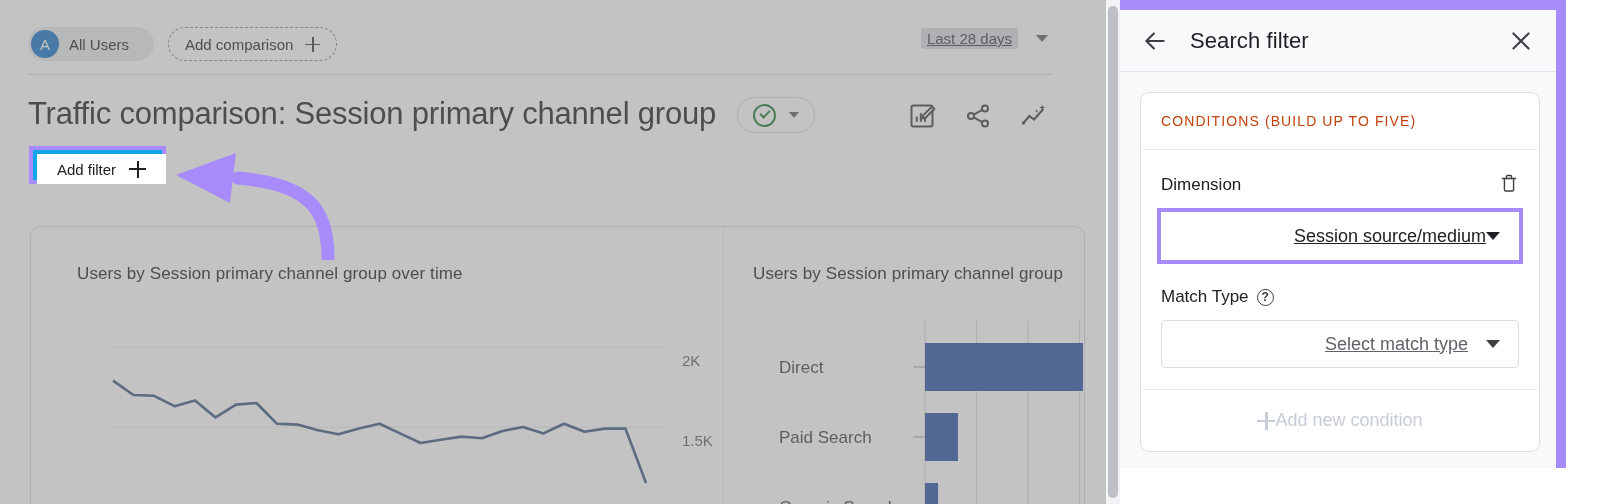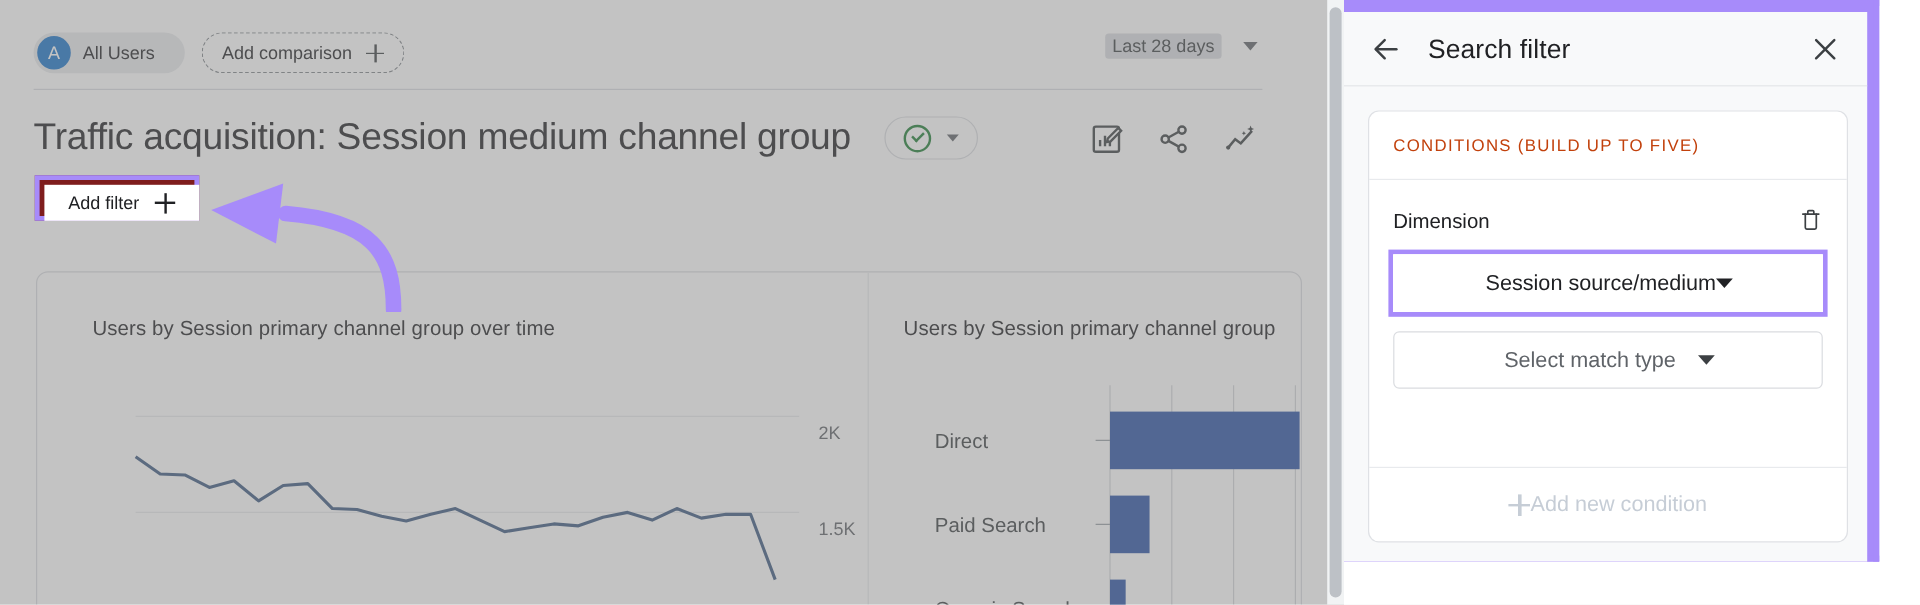--- a/index.html
+++ b/index.html
@@ -60,21 +60,21 @@
   .plus-thin::before { left: 0; top: 7px; width: 15px; height: 1.6px; }
   .plus-thin::after { top: 0; left: 7px; height: 15px; width: 1.6px; }
 
   .daterange {
     position: absolute; right: 72px; top: 28px;
     display: flex; align-items: center; gap: 10px;
     font-size: 16px; color: #3c4043;
   }
   .dr-badge {
     background: #dadce0; border-radius: 3px; padding: 2px 6px;
-    font-size: 15px; color: #3c4043;
+    font-size: 15px; color: #3c4043; text-decoration: underline;
   }
   .dr-dates { font-size: 17px; color: #3c4043; letter-spacing: .1px; }
   .caret-dn {
     width: 0; height: 0; margin-left: 8px;
     border-left: 6px solid transparent;
     border-right: 6px solid transparent;
     border-top: 7px solid #5f6368;
   }
   .hr-top {
     position: absolute; left: 28px; top: 74px; width: 1024px;
@@ -113,21 +113,21 @@
   .hdr-icons {
     position: absolute; left: 880px; top: 0;
     display: flex; align-items: center; gap: 28px; height: 40px;
   }
   .hdr-icons svg { display: block; }
 
   
   .addfilter-hl {
     position: absolute; left: 29px; top: 146px;
     width: 137px; height: 38px;
-    border: 4px solid #a78bfa; background: #7f1d1d;
+    border: 4px solid #a78bfa; background: #0ea5e9;
     z-index: 50;
   }
   .addfilter-btn {
     position: absolute; left: 4px; top: 4px;
     width: 129px; height: 30px; background: #ffffff;
     display: flex; align-items: center; justify-content: center;
     gap: 13px; font-size: 15px; color: #202124;
   }
   .plus-bold {
     position: relative; width: 17px; height: 17px; display: inline-block;
@@ -216,22 +216,22 @@
     height: 26px; margin-bottom: 10px;
   }
   .fld-label { font-size: 17px; color: #202124; display: flex; align-items: center; gap: 8px; }
   .select-hl {
     border: 4px solid #a78bfa; padding: 0;
     margin: 0 -4px 12px -4px; background: #a78bfa;
   }
   .select-box {
     height: 48px; border: 1px solid #dadce0; border-radius: 5px;
     background: #fff; display: flex; align-items: center;
-    justify-content: center; padding: 0 18px 0 20px;
-    font-size: 18px; color: #202124;
+    justify-content: flex-end; padding: 0 18px 0 20px;
+    font-size: 18px; color: #202124; text-decoration: underline;
   }
   .select-hl .select-box { border-radius: 0; border-color: #fff; }
   .select-box.placeholder { color: #5f6368; gap: 18px; }
   .caret-fill {
     width: 0; height: 0;
     border-left: 7px solid transparent;
     border-right: 7px solid transparent;
     border-top: 8px solid #202124;
   }
   .mt-gap { margin-top: 20px; }
@@ -277,21 +277,21 @@
     </div>
 
     <div class="daterange">
       <span class="dr-badge">Last 28 days</span>
       <span class="caret-dn"></span>
     </div>
     <div class="hr-top"></div>
   </div>
 
   <div class="title-row">
-    <div class="page-title">Traffic acquisition: Session medium channel group</div>
+    <div class="page-title">Traffic comparison: Session primary channel group</div>
 
     <div class="status-pill">
       <span class="check-circle"></span>
       <span class="caret-sm"></span>
     </div>
 
     <div class="hdr-icons">
       <span>
         <svg width="28" height="28" viewBox="0 0 24 24" fill="none" stroke="#3c4043" stroke-width="1.7">
           <rect x="3" y="3" width="18" height="18" rx="1.5"></rect>
@@ -405,20 +405,26 @@
           </span>
         </div>
 
         <div class="select-hl">
           <div class="select-box">
             <span>Session source/medium</span>
             <span class="caret-fill"></span>
           </div>
         </div>
 
+        <div class="fld-label-row mt-gap">
+          <span class="fld-label">
+            <span>Match Type</span>
+            <span class="help-ring">?</span>
+          </span>
+        </div>
 
         <div class="select-box placeholder">
           <span>Select match type</span>
           <span class="caret-fill" style="border-top-color:#3c4043"></span>
         </div>
       </div>
 
       <div class="fp-footer">
         <span class="plus-muted"></span>
         <span>Add new condition</span>

